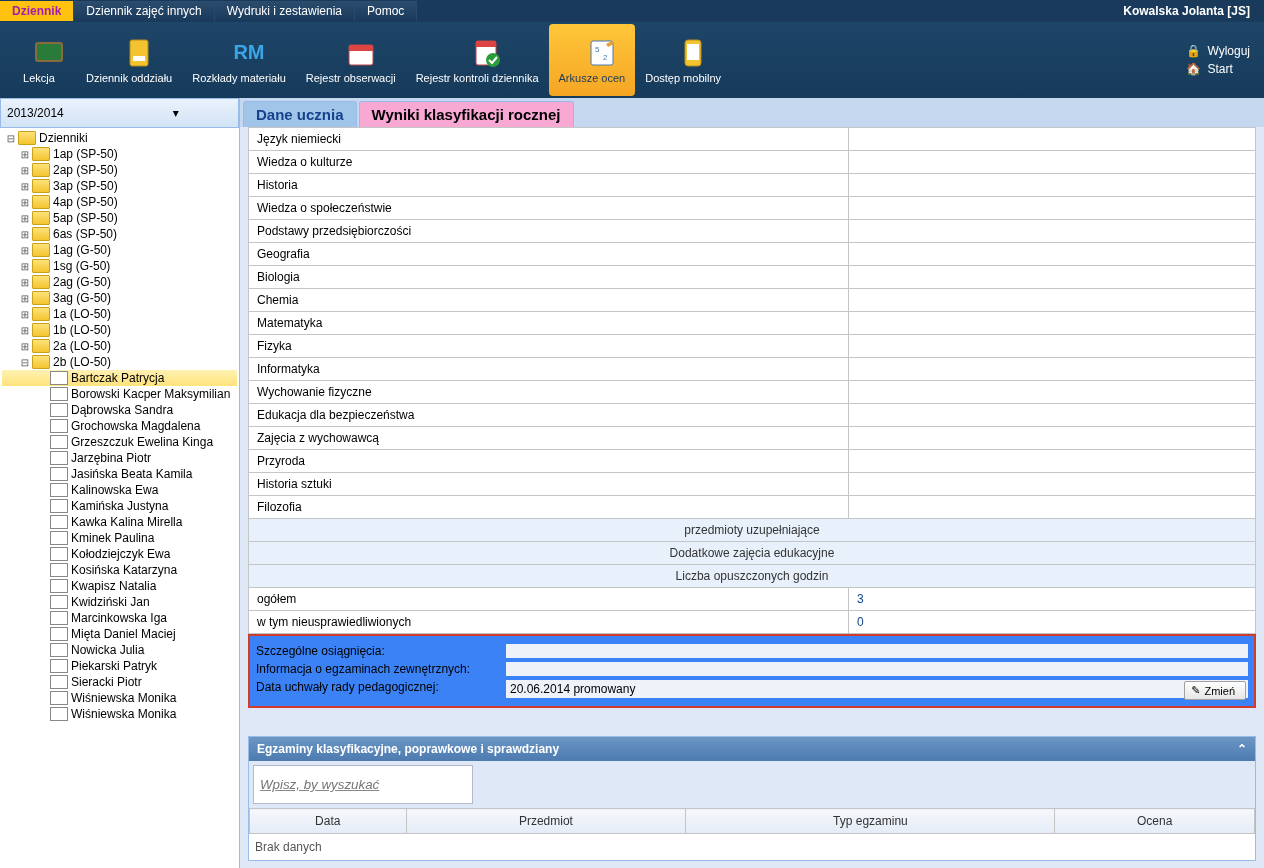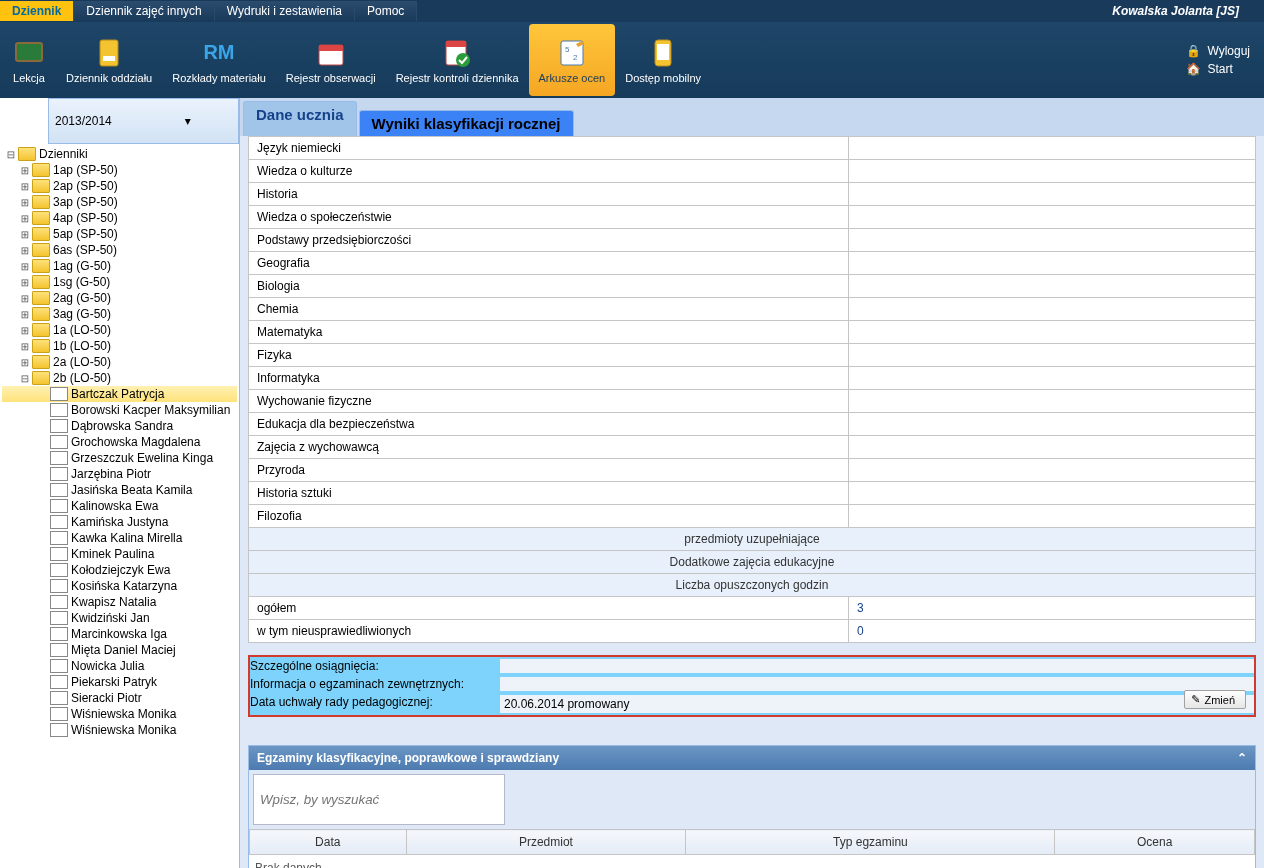--- a/index.html
+++ b/index.html
@@ -1,74 +1,74 @@
 <!DOCTYPE html>
 <html><head>
 <meta charset="utf-8">
 <style>
 * { box-sizing: border-box; margin: 0; padding: 0; }
 body { font-family: Tahoma, Arial, sans-serif; font-size: 12px; background: #f0f0f0; width: 1264px; height: 868px; overflow: hidden; }
 
 
 .top-tabs { display: flex; align-items: center; background: #1a3a5c; height: 22px; }
 .top-tab { padding: 3px 12px; color: #fff; cursor: pointer; border-right: 1px solid #2a4a6c; font-size: 12px; background: linear-gradient(#2c4c6e, #1a3a5c); }
-.top-tab.active { background: #ffc20e; color: #0369a1; font-weight: bold; }
-.user-info { margin-left: auto; color: #fff; padding-right: 25px; font-weight: bold; font-style: italic; }
+.top-tab.active { background: #ffc20e; color: #a21caf; font-weight: bold; }
+.user-info { margin-left: auto; color: #fff; padding-right: 14px; font-weight: bold; }
 
 
 .ribbon { display: flex; background: linear-gradient(#1e4668, #163a5a); height: 76px; padding: 2px; }
 .ribbon-item { display: flex; flex-direction: column; align-items: center; justify-content: center; padding: 4px 10px; cursor: pointer; color: #fff; font-size: 11px; text-align: center; line-height: 13px; }
 .ribbon-item.active { background: linear-gradient(#ffc63a, #f5a623); color: #1a3a5c; border-radius: 4px; }
-.ribbon-item .icon { width: 34px; height: 34px; display: flex; align-items: center; justify-content: center; margin-bottom: 2px; }
+.ribbon-item .icon { width: 34px; height: 34px; display: flex; align-items: center; justify-content: center; margin-bottom: 2px; margin-left: 20px; }
 .ribbon-right { margin-left: auto; display: flex; flex-direction: column; justify-content: center; padding-right: 12px; color: #fff; }
 .ribbon-right a { color: #fff; text-decoration: none; display: flex; align-items: center; gap: 6px; padding: 2px 0; }
 
 
 .main { display: flex; height: 770px; }
 .sidebar { width: 240px; background: #fff; border-right: 1px solid #99bbe8; display: flex; flex-direction: column; }
-.year-select { display: flex; align-items: flex-end; background: linear-gradient(#eaf2fc, #d2e3f5); border: 1px solid #99bbe8; padding: 15px 6px; margin-left: 48px; }
+.year-select { display: flex; align-items: flex-end; background: linear-gradient(#eaf2fc, #d2e3f5); border: 1px solid #99bbe8; padding: 7px 6px; }
 .year-select span { flex: 1; }
 .year-select .arrow { width: 16px; text-align: center; cursor: pointer; }
 .tree { flex: 1; overflow: auto; padding: 2px; }
 .tree-node { display: flex; align-items: center; padding: 1px 0; cursor: pointer; white-space: nowrap; }
 .tree-node .exp { width: 14px; text-align: center; color: #555; font-size: 10px; }
 .tree-node .ficon { width: 18px; height: 14px; display: inline-block; margin-right: 3px; }
 .tree-node.folder .ficon { background: linear-gradient(#ffe27a, #f4c430); border: 1px solid #c9a215; border-radius: 1px; }
 .tree-node.docicon .ficon { background: #fff; border: 1px solid #888; position: relative; }
 .tree-node.root .ficon { background: linear-gradient(#ffe27a, #f4c430); border: 1px solid #c9a215; border-radius: 1px; }
 .tree-node.selected { background: linear-gradient(#fff1b3, #ffe27a); }
 .tree-lvl-0 { padding-left: 2px; }
 .tree-lvl-1 { padding-left: 16px; }
 .tree-lvl-2 { padding-left: 48px; align-items: center; }
 
 .content { flex: 1; display: flex; flex-direction: column; background: #dfe8f6; overflow: hidden; }
 .content-tabs { display: flex; background: #c5d8ef; padding: 3px 3px 0 3px; }
 .content-tab { padding: 4px 12px; background: linear-gradient(#eef5fd, #d9e8f9); border: 1px solid #99bbe8; border-bottom: none; border-radius: 3px 3px 0 0; margin-right: 2px; cursor: pointer; color: #15428b; font-size: 15px; font-weight: bold; }
-.content-tab.active { background: #3b82f6; color: #000; margin-top: 9px; }
+.content-tab.active { background: #f9a8d4; color: #000; }
 .content-tab.highlight { background: #a0c5e8; }
 
 .scroll-area { flex: 1; overflow: auto; padding: 0 8px 8px 8px; }
 
 table.grid { width: 100%; border-collapse: collapse; background: #fff; }
 table.grid td { border: 1px solid #c5c5c5; padding: 4px 8px; font-size: 12px; }
 table.grid td.first { width: 600px; }
 table.grid tr.section td { background: #e8f0fb; text-align: center; font-weight: normal; color: #333; }
 table.grid td.num { color: #15428b; }
 
-.info-box { border: 2px solid #d13b2e; background: #7dd3fc; margin-top: 12px; position: relative; }
+.info-box { border: 2px solid #d13b2e; background: #3b82f6; margin-top: 0; padding: 6px; position: relative; }
 .info-row { display: flex; padding: 2px 0; }
 .info-row .lbl { width: 250px; }
 .info-row .val { flex: 1; background: #eef3fa; padding: 2px 4px; }
 .btn-zmien { position: absolute; right: 8px; bottom: 6px; background: linear-gradient(#fefefe, #e6e6e6); border: 1px solid #a0a0a0; padding: 2px 10px 2px 6px; cursor: pointer; border-radius: 2px; display: flex; align-items: center; gap: 4px; font-size: 11px; }
 
 .exam-panel { margin-top: 28px; border: 1px solid #99bbe8; }
 .exam-panel .panel-header { background: linear-gradient(#6b96c4, #4d7bb0); color: #fff; padding: 5px 8px; font-weight: bold; display: flex; align-items: center; }
 .exam-panel .panel-header .collapse { margin-left: auto; cursor: pointer; }
 .exam-panel .search { padding: 4px; background: #dfe8f6; }
-.exam-panel .search input { width: 252px; padding: 17px 6px; border: 1px solid #b5b8c8; color: #888; font-style: italic; }
+.exam-panel .search input { width: 220px; padding: 11px 6px; border: 1px solid #b5b8c8; color: #888; font-style: italic; text-decoration: underline; }
 .exam-panel table { width: 100%; border-collapse: collapse; background: #fff; text-align: center; }
 .exam-panel th { background: linear-gradient(#f5f7fb, #e4ecf7); border: 1px solid #c5c5c5; padding: 5px; font-weight: normal; color: #333; }
 .exam-panel .nodata { padding: 6px; color: #555; background: #fff; }
 </style>
 </head>
 <body>
 
 <div class="top-tabs">
   <div class="top-tab active">Dziennik</div>
   <div class="top-tab">Dziennik zajęć innych</div>

